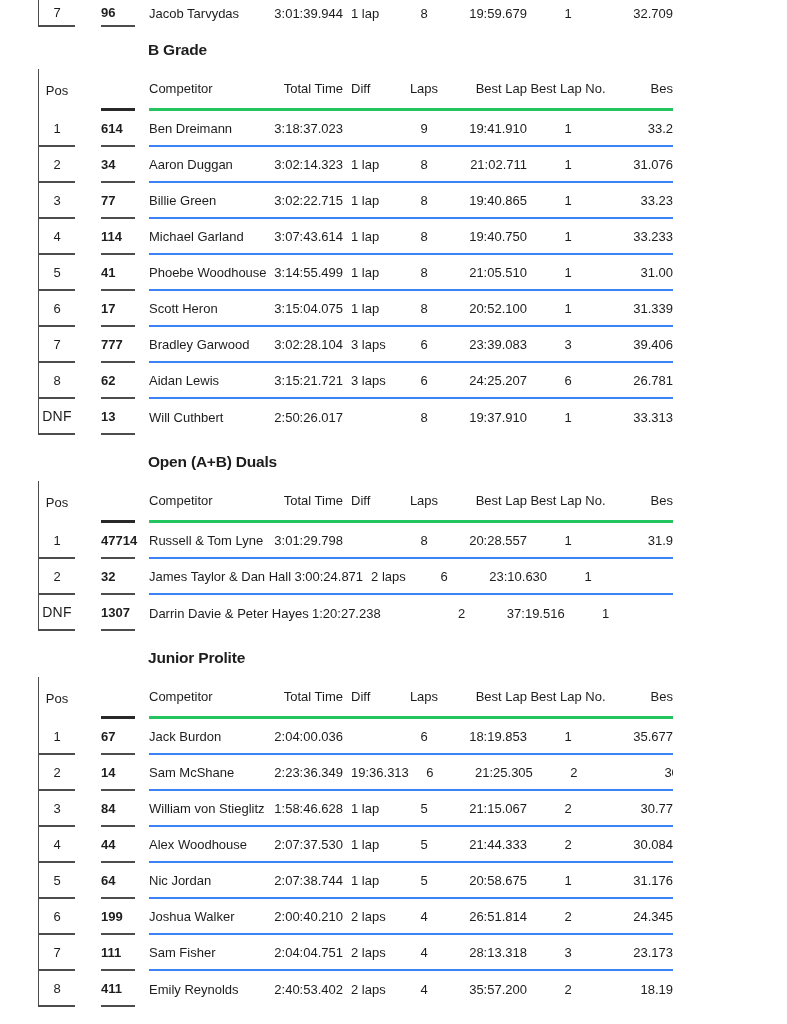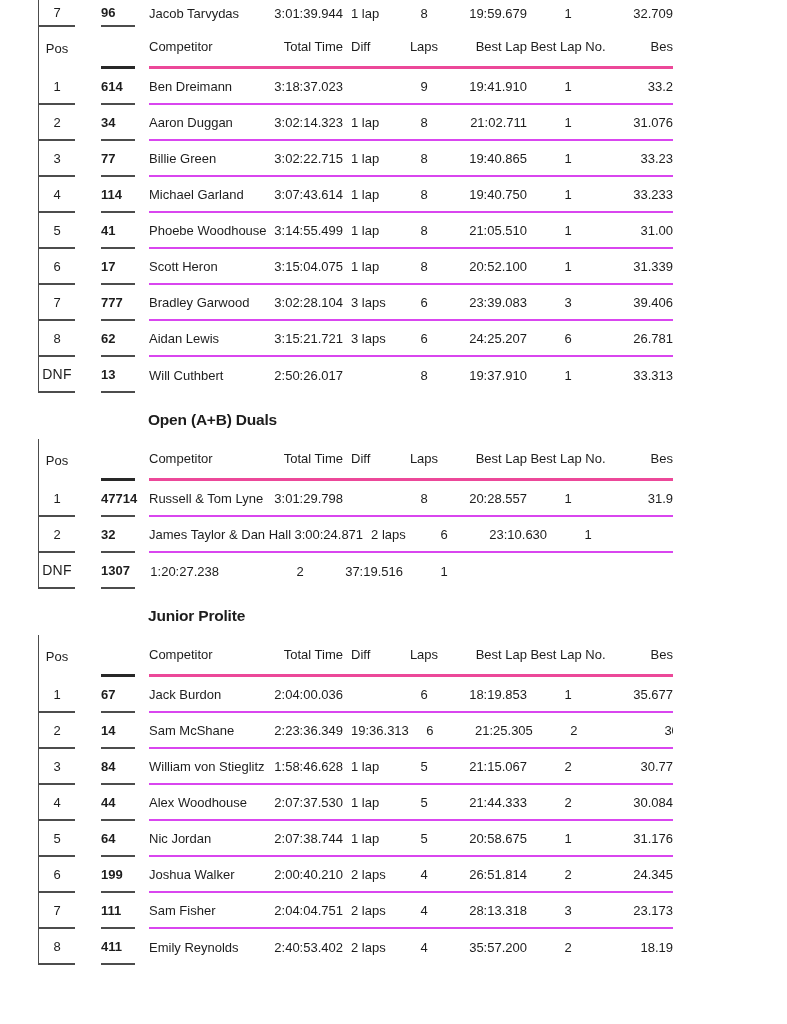--- a/index.html
+++ b/index.html
@@ -43,37 +43,37 @@
     border-bottom: 2px solid #4c4c4c;
     font-weight: bold;
   }
 
   .main {
     margin-left: 14px;
     width: 524px;
     display: flex;
     align-items: stretch;
     overflow: hidden;
-    border-bottom: 2px solid #d946ef;
+    border-bottom: 2px solid #3b82f6;
   }
   .rows .trow:last-child .main { border-bottom: none; }
 
   .c-competitor { min-width: 122px; justify-content: flex-start; padding-right: 2px; }
   .c-time       { min-width: 70px;  justify-content: flex-end; }
   .c-diff       { min-width: 52px;  justify-content: flex-start; padding-left: 8px; }
   .c-laps       { width: 42px;      justify-content: center; }
   .c-bestlap    { min-width: 82px;  justify-content: flex-end; }
   .c-bestno     { width: 82px;      justify-content: center; }
   .c-best       { width: 64px;      justify-content: flex-end; }
 
   
   .thead { display: flex; align-items: stretch; height: 42px; }
   .thead .c-pos { border-bottom: none; }
   .thead .c-num { border-bottom: 3px solid #282828; }
-  .thead .main  { border-bottom: 3px solid #ec4899; overflow: hidden; }
+  .thead .main  { border-bottom: 3px solid #22c55e; overflow: hidden; }
   .thead .c-bestno {
     white-space: normal;
     text-align: center;
     line-height: 15px;
   }
 
   
   .partial .trow { height: 27px; }
 </style>
 </head>
@@ -93,20 +93,21 @@
       <div class="cell c-laps">8</div>
       <div class="cell c-bestlap">19:59.679</div>
       <div class="cell c-bestno">1</div>
       <div class="cell c-best">32.709</div>
     </div>
   </div>
       </div>
   </div>
 
   <div class="section">
+    <div class="section-title">B Grade</div>
     <div>
         <div class="thead">
     <div class="cell c-pos">Pos</div>
     <div class="cell c-num"></div>
     <div class="main">
       <div class="cell c-competitor">Competitor</div>
       <div class="cell c-time">Total Time</div>
       <div class="cell c-diff">Diff</div>
       <div class="cell c-laps">Laps</div>
       <div class="cell c-bestlap">Best Lap</div>
@@ -277,20 +278,21 @@
       <div class="cell c-laps">6</div>
       <div class="cell c-bestlap">23:10.630</div>
       <div class="cell c-bestno">1</div>
       <div class="cell c-best">2</div>
     </div>
   </div>
         <div class="trow">
     <div class="cell c-pos dnf">DNF</div>
     <div class="cell c-num">1307</div>
     <div class="main">
+      <div class="cell c-competitor">Darrin Davie &amp; Peter Hayes</div>
       <div class="cell c-time">1:20:27.238</div>
       <div class="cell c-diff"></div>
       <div class="cell c-laps">2</div>
       <div class="cell c-bestlap">37:19.516</div>
       <div class="cell c-bestno">1</div>
       <div class="cell c-best"></div>
     </div>
   </div>
       </div>
   </div>

